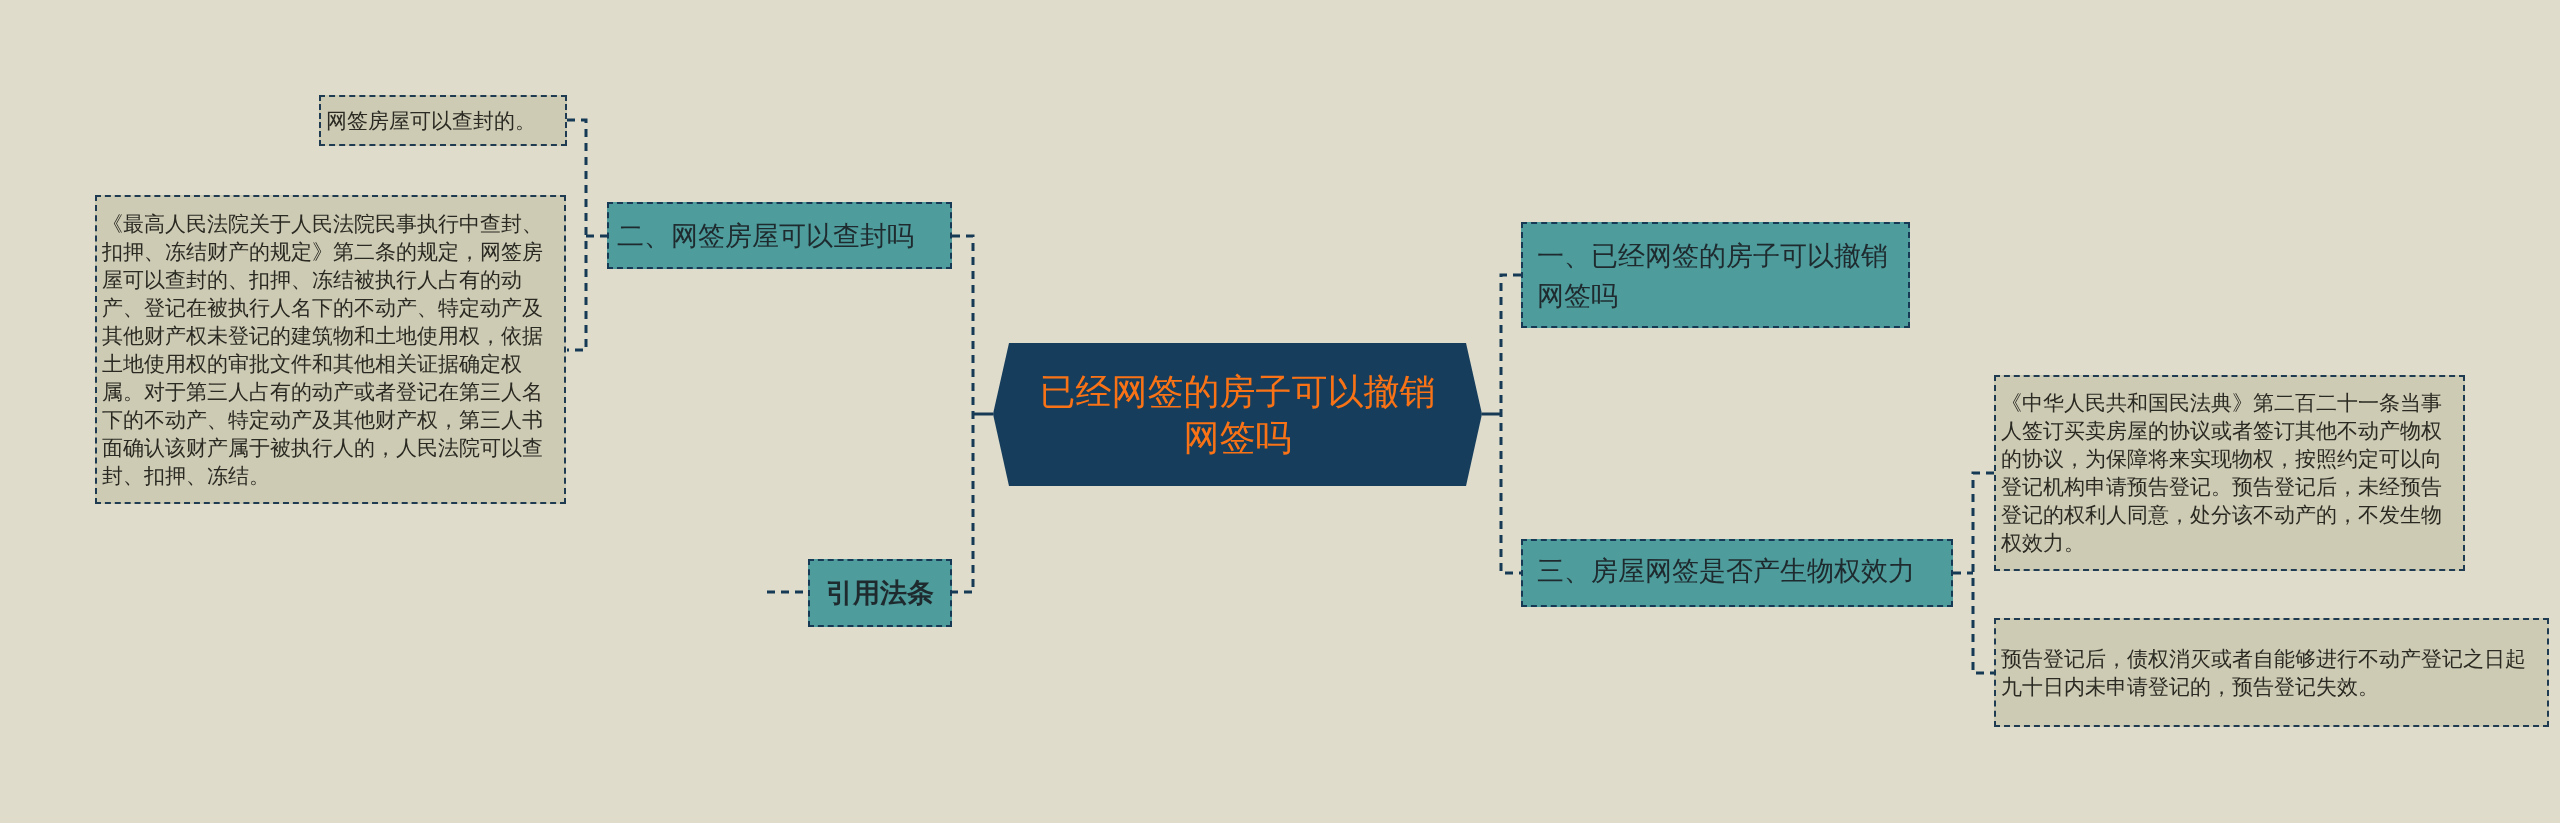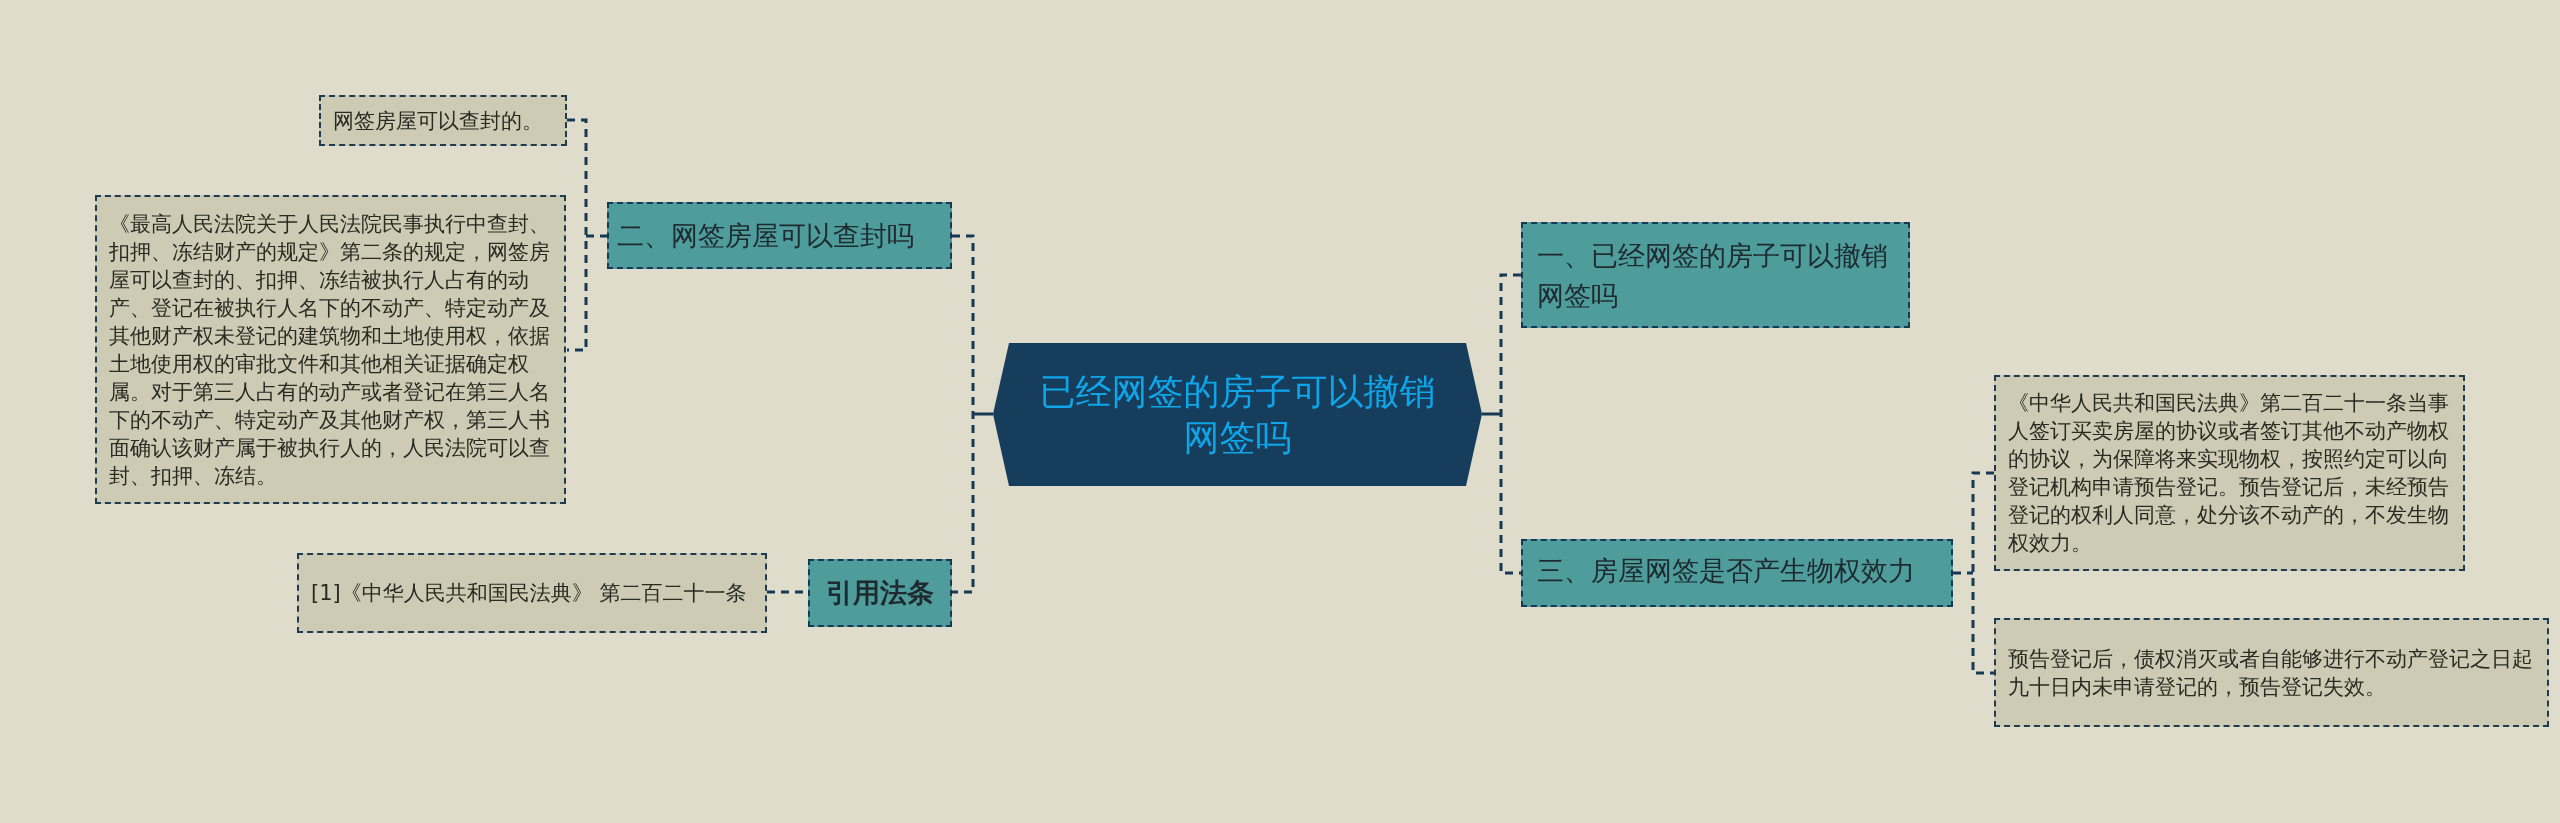--- a/index.html
+++ b/index.html
@@ -20,30 +20,30 @@
     line-height: 40px;
     padding: 0 14px;
     display: flex; align-items: center;
   }
   .leaf {
     background: #cecbb5;
     border: 2px dashed #1f3b52;
     color: #2a2a22;
     font-size: 21px;
     line-height: 28px;
-    padding: 6px 12px;
+    padding: 6px 5px;
     display: flex; align-items: center;
     word-break: break-all;
   }
   .root {
     position: absolute;
     left: 993px; top: 343px; width: 489px; height: 143px;
     background: #163d5b;
     clip-path: polygon(16px 0, 473px 0, 489px 71px, 473px 143px, 16px 143px, 0 71px);
-    color: #0ea5e9;
+    color: #f97316;
     font-size: 36px;
     line-height: 46px;
     text-align: center;
     display: flex; align-items: center; justify-content: center;
     padding: 0 40px; box-sizing: border-box;
   }
   .root span { display: block; }
 </style>
 </head>
 <body>
@@ -82,23 +82,20 @@
   <div class="node leaf" style="left:319px; top:95px; width:248px; height:51px;">
     <span>网签房屋可以查封的。</span>
   </div>
   <div class="node leaf" style="left:95px; top:195px; width:471px; height:309px; align-items:center;">
     <span>《最高人民法院关于人民法院民事执行中查封、扣押、冻结财产的规定》第二条的规定，网签房屋可以查封的、扣押、冻结被执行人占有的动产、登记在被执行人名下的不动产、特定动产及其他财产权未登记的建筑物和土地使用权，依据土地使用权的审批文件和其他相关证据确定权属。对于第三人占有的动产或者登记在第三人名下的不动产、特定动产及其他财产权，第三人书面确认该财产属于被执行人的，人民法院可以查封、扣押、冻结。</span>
   </div>
 
   <div class="node topic" style="left:808px; top:559px; width:144px; height:68px; justify-content:center; padding:0 8px;font-weight:bold;">
     <span>引用法条</span>
   </div>
-  <div class="node leaf" style="left:297px; top:553px; width:470px; height:80px;">
-    <span>[1]《中华人民共和国民法典》 第二百二十一条</span>
-  </div>
 
   <div class="node topic" style="left:1521px; top:222px; width:389px; height:106px; align-items:flex-start; padding-top:12px;">
     <span>一、已经网签的房子可以撤销网签吗</span>
   </div>
 
   <div class="node topic" style="left:1521px; top:539px; width:432px; height:68px;font-family:Liberation Mono, monospace;">
     <span>三、房屋网签是否产生物权效力</span>
   </div>
   <div class="node leaf" style="left:1994px; top:375px; width:471px; height:196px;">
     <span>《中华人民共和国民法典》第二百二十一条当事人签订买卖房屋的协议或者签订其他不动产物权的协议，为保障将来实现物权，按照约定可以向登记机构申请预告登记。预告登记后，未经预告登记的权利人同意，处分该不动产的，不发生物权效力。</span>

